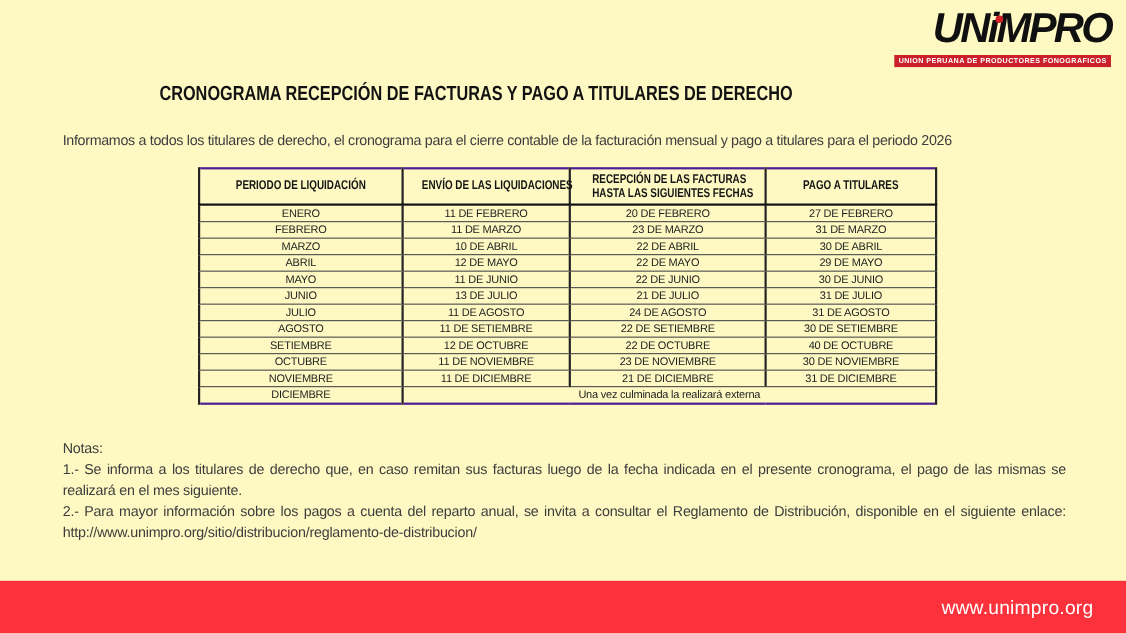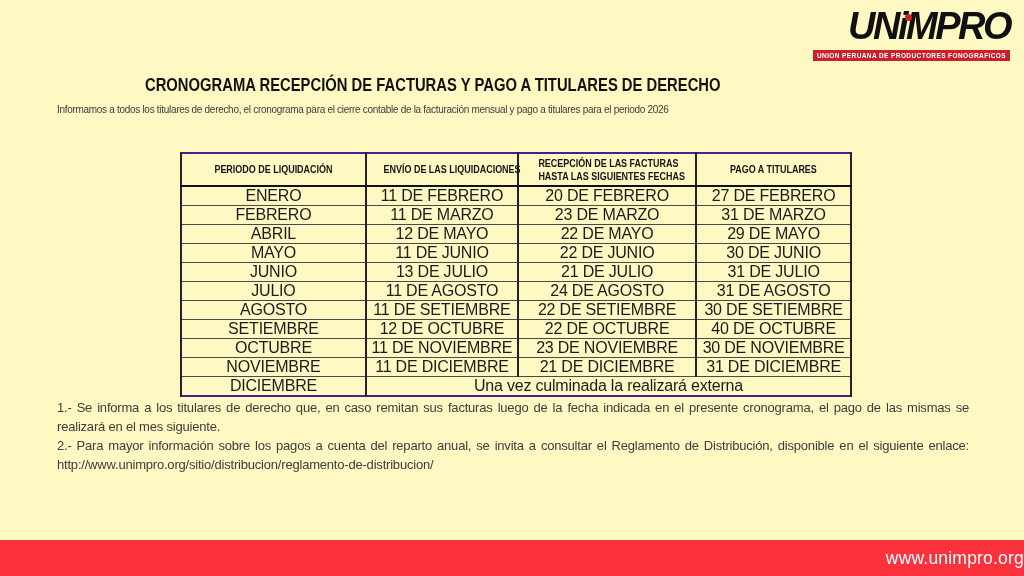--- a/index.html
+++ b/index.html
@@ -16,47 +16,47 @@
              background:#d32027;left:57px;top:6px;}
   .tagline{display:inline-block;background:#c9202b;color:#ffffff;
            font-size:6.5px;font-weight:bold;letter-spacing:.4px;
            padding:2px 4px 2px 4px;white-space:nowrap;margin-top:0px;}
 
   
   .title{position:absolute;top:74px;left:0;width:865px;text-align:center;}
   .title span{display:inline-block;white-space:nowrap;transform:scaleX(.8);
               transform-origin:50% 50%;font-size:18.5px;font-weight:bold;
               color:#121212;letter-spacing:0px;}
-  .intro{position:absolute;top:104px;left:57px;width:930px;font-size:10px;
+  .intro{position:absolute;top:120px;left:57px;width:930px;font-size:13px;
          letter-spacing:-.3px;color:#3d3d3d;white-space:nowrap;}
 
   
   .tablewrap{position:absolute;left:180px;top:152px;width:672px;}
   table{border-collapse:collapse;width:672px;table-layout:fixed;
         border:2px solid #4c1d95;}
   col.c1{width:27.6%}col.c2{width:22.7%}col.c3{width:26.6%}col.c4{width:23.1%}
   th{height:31px;border-left:2px solid #242424;border-right:2px solid #242424;
      border-bottom:2px solid #111;padding:0;text-align:center;vertical-align:middle;
      color:#141414;}
   th .hl{display:block;white-space:nowrap;transform:scaleX(.78);
          transform-origin:50% 50%;font-size:11.5px;font-weight:bold;line-height:13px;}
   td{height:14px;border:1px solid #4a4a4a;border-left:2px solid #242424;
      border-right:2px solid #242424;padding:0;text-align:center;
-     vertical-align:middle;font-size:16px;color:#1c1c1c;letter-spacing:-.2px;}
+     vertical-align:middle;font-size:10px;color:#1c1c1c;letter-spacing:-.2px;}
 
   
   .notes{position:absolute;top:398px;left:57px;width:912px;color:#3d3d3d;
          font-size:13px;letter-spacing:-.2px;line-height:19px;}
   .notes p{margin:0;text-align:justify;}
   .notes .nh{text-align:left;}
 
   
-  .footer{position:absolute;left:0;bottom:0;width:1024px;height:36px;
+  .footer{position:absolute;left:0;bottom:0;width:1024px;height:48px;
           background:#fb323c;display:flex;align-items:center;
-          justify-content:flex-end;box-sizing:border-box;}
+          justify-content:flex-end;padding-right:30px;box-sizing:border-box;}
   .footer span{color:#ffffff;font-size:17.5px;letter-spacing:.2px;}
 </style>
 </head>
 <body>
 
 <div class="page">
 
   <div class="logo">
     <div class="brand">
       <span>UNiMPRO</span>
@@ -103,20 +103,26 @@
           <td>20 DE FEBRERO</td>
           <td>27 DE FEBRERO</td>
         </tr>
         <tr>
           <td>FEBRERO</td>
           <td>11 DE MARZO</td>
           <td>23 DE MARZO</td>
           <td>31 DE MARZO</td>
         </tr>
         <tr>
+          <td>MARZO</td>
+          <td>10 DE ABRIL</td>
+          <td>22 DE ABRIL</td>
+          <td>30 DE ABRIL</td>
+        </tr>
+        <tr>
           <td>ABRIL</td>
           <td>12 DE MAYO</td>
           <td>22 DE MAYO</td>
           <td>29 DE MAYO</td>
         </tr>
         <tr>
           <td>MAYO</td>
           <td>11 DE JUNIO</td>
           <td>22 DE JUNIO</td>
           <td>30 DE JUNIO</td>
@@ -159,20 +165,21 @@
         </tr>
         <tr>
           <td>DICIEMBRE</td>
           <td colspan="3">Una vez culminada la realizará externa</td>
         </tr>
       </tbody>
     </table>
   </div>
 
   <div class="notes">
+    <p class="nh">Notas:</p>
     <p>1.- Se informa a los titulares de derecho que, en caso remitan sus facturas luego de la fecha indicada en el presente cronograma, el pago de las mismas se realizará en el mes siguiente.</p>
     <p><span>2.- Para mayor información sobre los pagos a cuenta del reparto anual, se invita a consultar el Reglamento de Distribución, disponible en el siguiente enlace: </span><span>http://www.unimpro.org/sitio/distribucion/reglamento-de-distribucion/</span></p>
   </div>
 
   <div class="footer">
     <span>www.unimpro.org</span>
   </div>
 
 </div>
 

